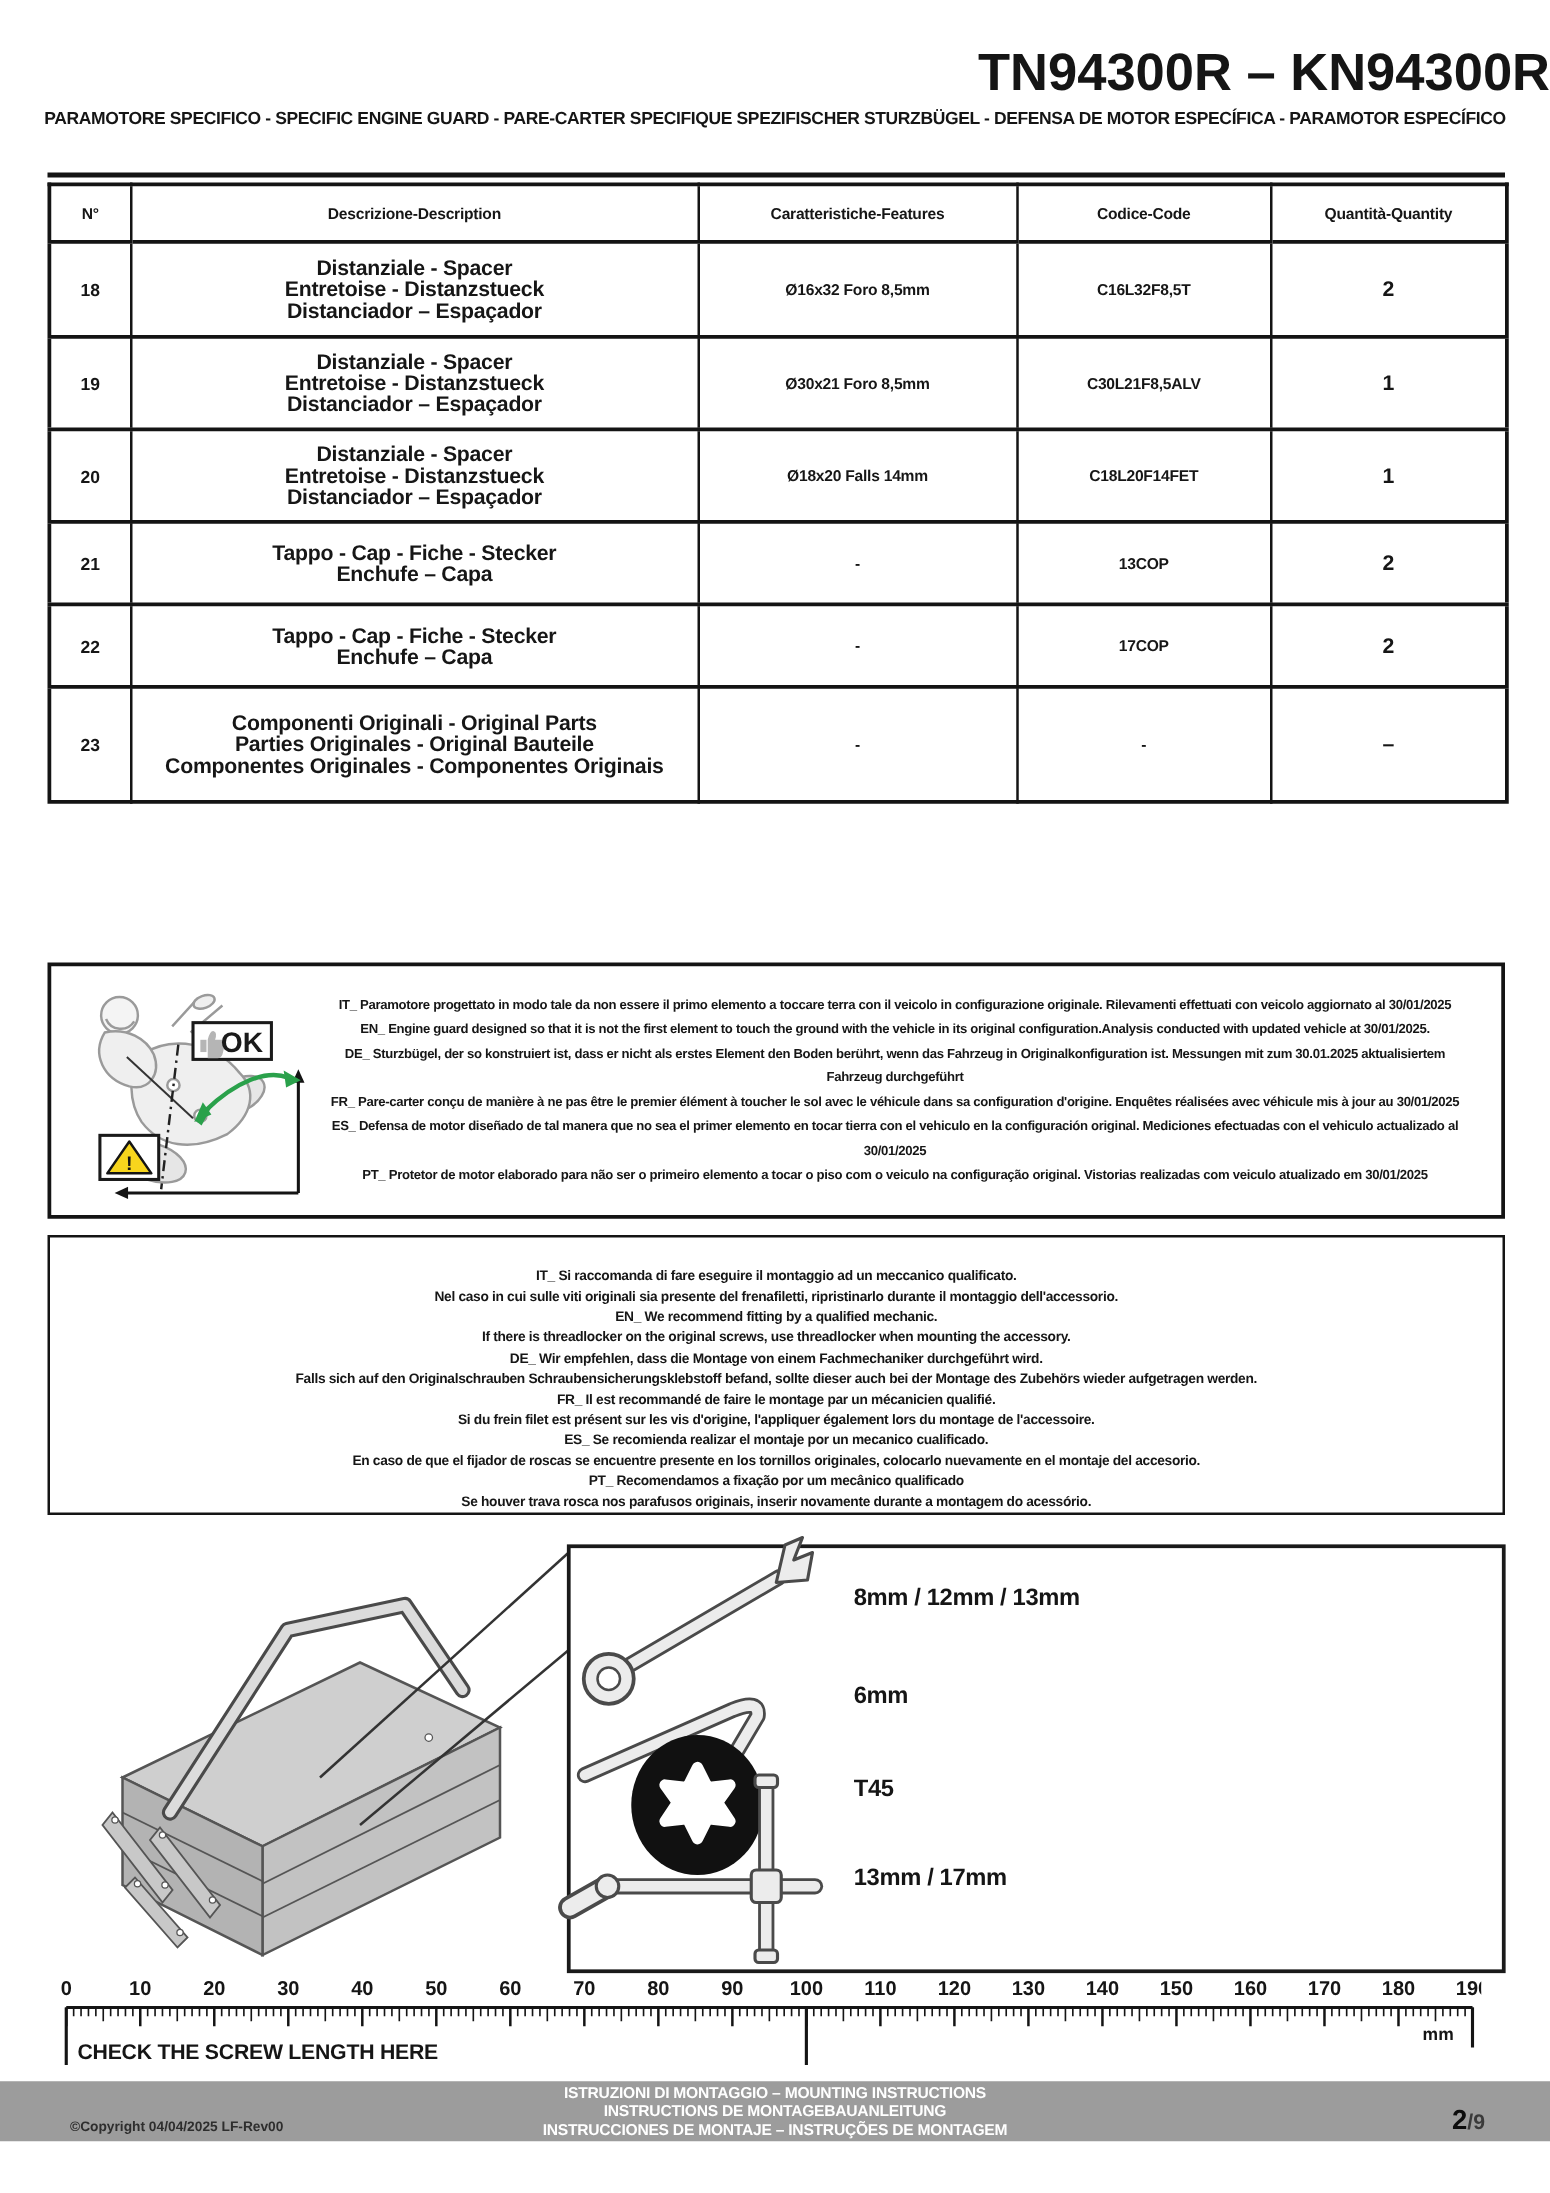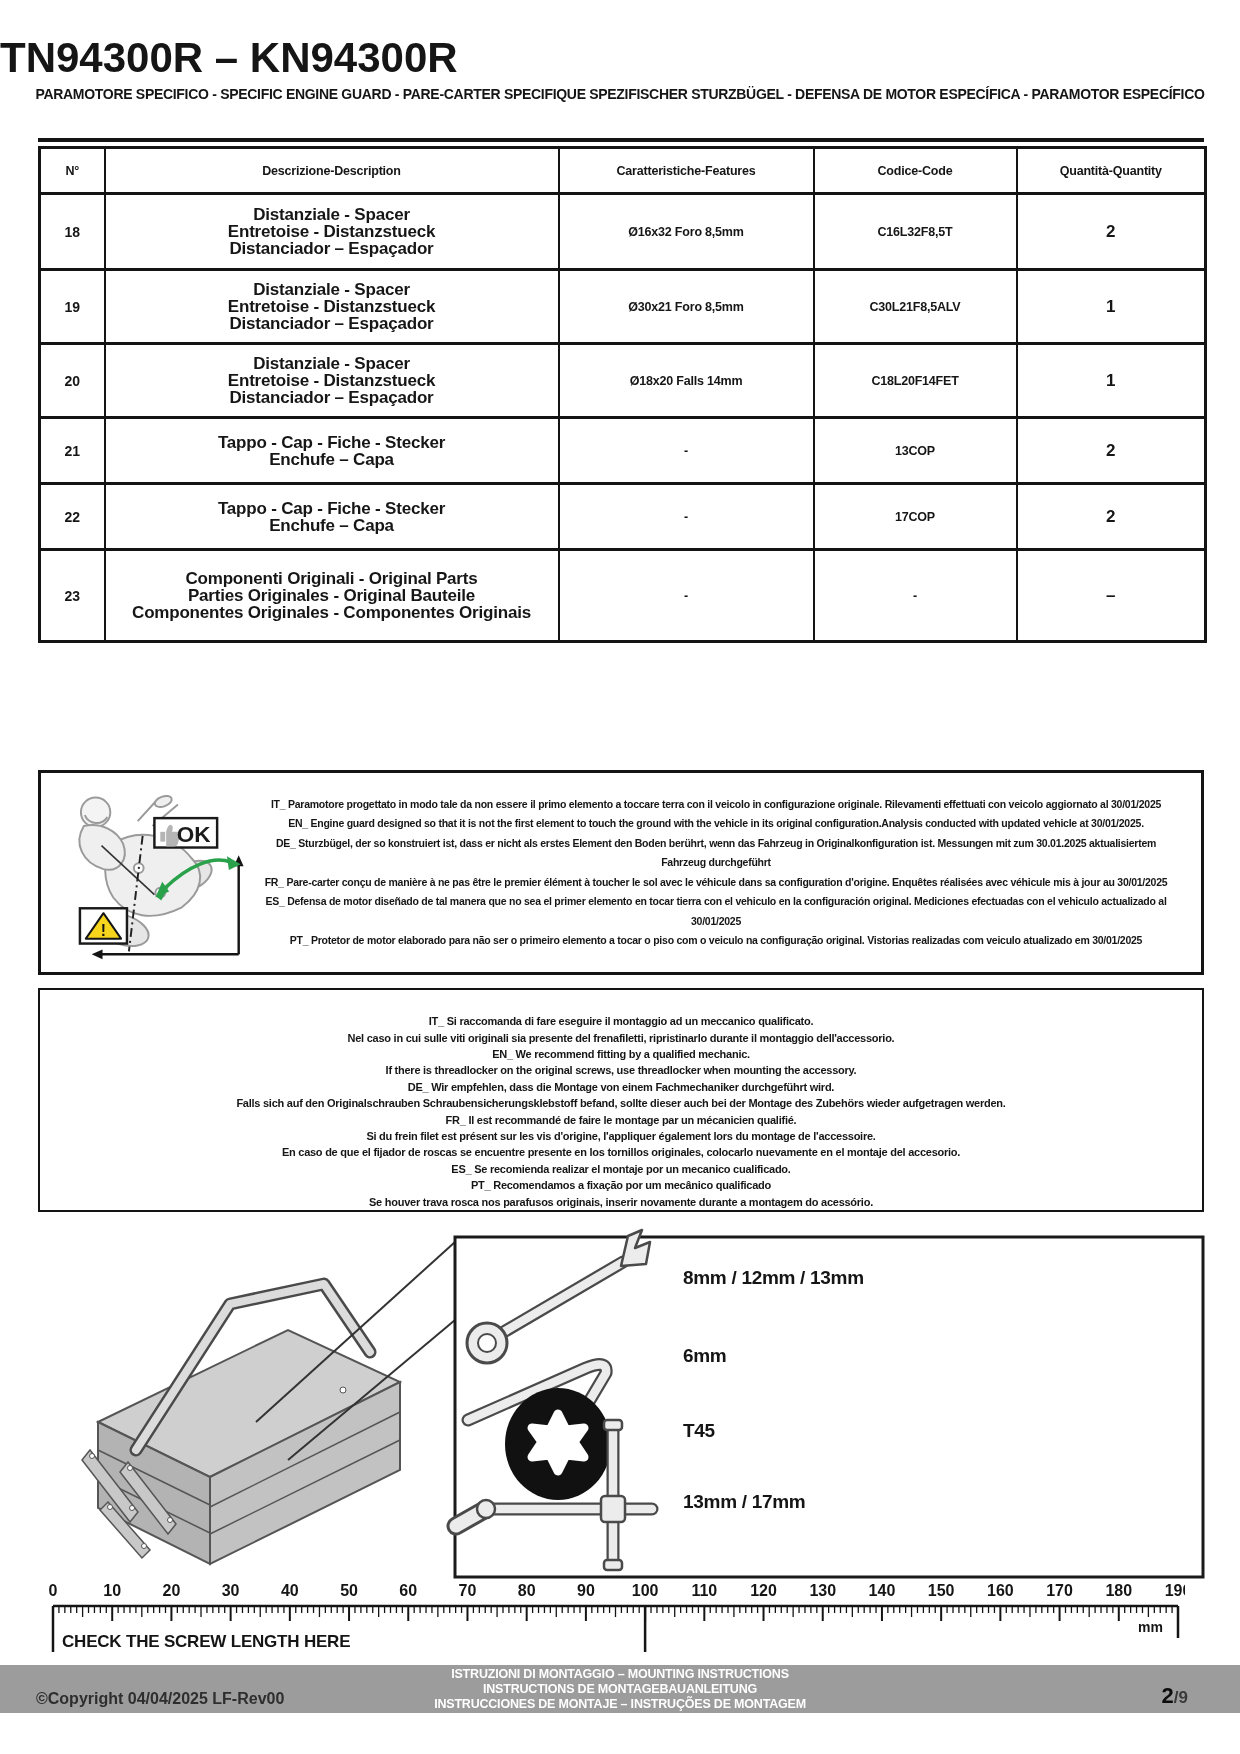--- a/index.html
+++ b/index.html
@@ -1,20 +1,20 @@
 <!DOCTYPE html>
 <html><head>
 <meta charset="utf-8">
 <style>
   html,body{margin:0;padding:0;background:#fff;}
   .page{position:relative;width:1240px;height:1754px;background:#fff;overflow:hidden;
         font-family:"Liberation Sans",sans-serif;color:#111;}
 
   
-  .doc-title{position:absolute;left:0;top:34px;width:100%;text-align:left;
+  .doc-title{position:absolute;left:0;top:34px;width:100%;text-align:right;
              font-size:42px;font-weight:800;letter-spacing:0px;color:#151515;}
   .doc-subtitle{position:absolute;left:0;top:86px;width:100%;text-align:center;
                 font-size:14px;font-weight:800;letter-spacing:-0.3px;color:#151515;}
 
   
   .top-rule{position:absolute;left:38px;top:138px;width:1166px;height:4px;background:#141414;}
   table.parts{position:absolute;left:38px;top:146px;width:1166px;border-collapse:collapse;
               table-layout:fixed;}
   table.parts th,table.parts td{border:2px solid #141414;text-align:center;vertical-align:middle;
               font-weight:700;color:#161616;padding:4px 6px;}
@@ -50,21 +50,21 @@
 
   
   .ruler-svg{position:absolute;left:45px;top:1576px;width:1140px;height:82px;}
   .r-num{font-family:"Liberation Sans",sans-serif;font-size:16px;font-weight:800;fill:#151515;}
   .r-unit{font-family:"Liberation Sans",sans-serif;font-size:14px;font-weight:800;fill:#151515;}
   .ruler-note{position:absolute;left:62px;top:1632px;font-size:17px;font-weight:800;
               letter-spacing:-0.2px;color:#151515;}
 
   
   .footer{position:absolute;left:0;top:1665px;width:1240px;height:48px;background:#9c9c9c;}
-  .footer-copy{position:absolute;left:36px;bottom:5px;font-size:16px;font-weight:700;color:#2e2e2e;margin-top:12px;}
+  .footer-copy{position:absolute;left:56px;bottom:5px;font-size:11px;font-weight:700;color:#2e2e2e;margin-top:12px;}
   .footer-center{position:absolute;left:0;top:2px;width:100%;text-align:center;}
   .footer-center div{font-size:12.5px;font-weight:800;color:#fff;line-height:14.8px;letter-spacing:-0.2px;}
   .footer-page{position:absolute;right:52px;bottom:4px;margin-top:18px;}
   .footer-page .pg{font-size:22px;font-weight:800;color:#0d0d0d;}
   .footer-page .pg-total{font-size:17px;font-weight:700;color:#3a3a3a;}
 </style>
 </head>
 <body>
 
 <div class="page">
@@ -218,22 +218,22 @@
   <div class="notice2">
     <div>
         <div class="notice-line">IT_ Si raccomanda di fare eseguire il montaggio ad un meccanico qualificato.</div>
         <div class="notice-line">Nel caso in cui sulle viti originali sia presente del frenafiletti, ripristinarlo durante il montaggio dell'accessorio.</div>
         <div class="notice-line">EN_ We recommend fitting by a qualified mechanic.</div>
         <div class="notice-line">If there is threadlocker on the original screws, use threadlocker when mounting the accessory.</div>
         <div class="notice-line">DE_ Wir empfehlen, dass die Montage von einem Fachmechaniker durchgeführt wird.</div>
         <div class="notice-line">Falls sich auf den Originalschrauben Schraubensicherungsklebstoff befand, sollte dieser auch bei der Montage des Zubehörs wieder aufgetragen werden.</div>
         <div class="notice-line">FR_ Il est recommandé de faire le montage par un mécanicien qualifié.</div>
         <div class="notice-line">Si du frein filet est présent sur les vis d'origine, l'appliquer également lors du montage de l'accessoire.</div>
+        <div class="notice-line">ES_ Se recomienda realizar el montaje por un mecanico cualificado.</div>
         <div class="notice-line">En caso de que el fijador de roscas se encuentre presente en los tornillos originales, colocarlo nuevamente en el montaje del accesorio.</div>
-        <div class="notice-line">ES_ Se recomienda realizar el montaje por un mecanico cualificado.</div>
         <div class="notice-line">PT_ Recomendamos a fixação por um mecânico qualificado</div>
         <div class="notice-line">Se houver trava rosca nos parafusos originais, inserir novamente durante a montagem do acessório.</div>
       </div>
   </div>
 
   <svg class="tools-svg" viewBox="0 0 1167 368">
 
     <g>
       <polygon points="60,210 250,118 362,170 172,265" fill="#cfcfcf" stroke="#555" stroke-width="2"></polygon>
       <polygon points="172,265 362,170 362,258 172,352" fill="#c2c2c2" stroke="#555" stroke-width="2"></polygon>

